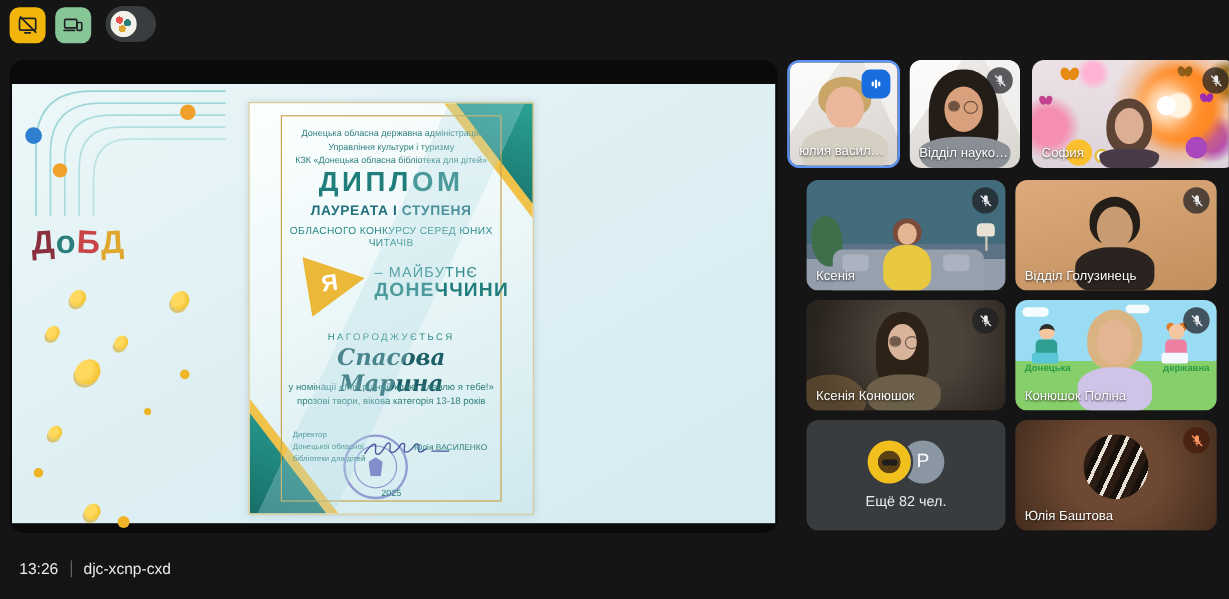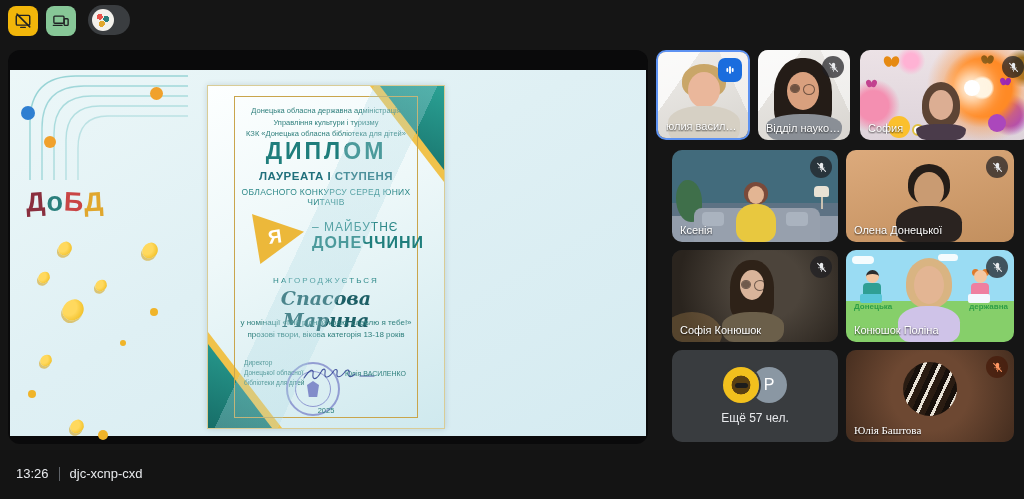--- a/index.html
+++ b/index.html
@@ -115,21 +115,21 @@
   .bodyp { position:absolute; border-radius:45% 45% 12px 12px; }
 
   .t1 { left:656px; top:50px; width:94px;  height:90px; border:2px solid #5d92f2; }
   .t2 { left:758px; top:50px; width:92px;  height:90px; }
   .t3 { left:860px; top:50px; width:170px; height:90px; }
   .t4 { left:672px; top:150px; width:166px; height:92px; }
   .t5 { left:846px; top:150px; width:168px; height:92px; }
   .t6 { left:672px; top:250px; width:166px; height:92px; }
   .t7 { left:846px; top:250px; width:168px; height:92px; }
   .t8 { left:672px; top:350px; width:166px; height:92px; }
-  .t9 { left:846px; top:350px; width:168px; height:92px;font-family:Liberation Serif, serif; }
+  .t9 { left:846px; top:350px; width:168px; height:92px; }
 
   .bg-office { background:
       linear-gradient(125deg, rgba(255,255,255,.75) 0 28%, transparent 28%),
       linear-gradient(245deg, rgba(255,255,255,.5) 0 22%, transparent 22%),
       linear-gradient(160deg,#efedea,#d8d5d0); }
   .bg-flowers { background:
       radial-gradient(circle at 72% 42%, #fff3dd 0 7%, #ff8a25 9% 22%, rgba(255,138,37,.35) 30%, transparent 42%),
       radial-gradient(circle at 8% 62%, #f48fb1 0 9%, transparent 16%),
       radial-gradient(circle at 88% 72%, #ab47bc 0 7%, transparent 13%),
       radial-gradient(circle at 30% 12%, #ffb2d4 0 5%, transparent 10%),
@@ -466,39 +466,39 @@
       <div class="hair" style="left:62px;top:14px;width:42px;height:40px;background:#241d18"></div>
       <div class="face" style="left:68px;top:22px;width:30px;height:36px;background:#c99b72"></div>
       <div class="bodyp" style="left:50px;top:56px;width:66px;height:36px;background:#2a2320"></div>
     </div>
   </div>
   <div class="mic">
     <svg class="ic" width="13" height="13">
         <use href="#i-mic-off"></use>
       </svg>
   </div>
-  <span class="name">Олена Донецької</span>
+  <span class="name">Відділ Голузинець</span>
 </div>
 
 <div class="tile t6">
   <div class="scene bg-dim">
     <div class="person">
       <div class="hair" style="left:58px;top:10px;width:44px;height:60px;background:#2e2218;border-radius:46% 46% 26% 26%"></div>
       <div class="face" style="left:68px;top:20px;width:24px;height:30px;background:#d9b49a"></div>
       <div class="glasses" style="left:69px;top:30px"></div>
       <div class="bodyp" style="left:50px;top:62px;width:62px;height:30px;background:#6b5f4a"></div>
     </div>
     <span class="blob" style="left:-10px;bottom:-14px;width:60px;height:44px;background:rgba(240,180,100,.22)"></span>
   </div>
   <div class="mic">
     <svg class="ic" width="13" height="13">
         <use href="#i-mic-off"></use>
       </svg>
   </div>
-  <span class="name">Софія Конюшок</span>
+  <span class="name">Ксенія Конюшок</span>
 </div>
 
 <div class="tile t7">
   <div class="scene bg-cartoon">
     <div class="cloud" style="left:6px;top:6px;width:22px;height:8px"></div>
     <div class="cloud" style="left:92px;top:4px;width:20px;height:7px"></div>
     <div class="kid-head" style="left:20px;top:20px;width:13px;height:13px;background:#f4c7a1;border-top:4px solid #2d2d2d"></div>
     <div class="kid-body" style="left:17px;top:33px;width:18px;height:14px;background:#2f9f94"></div>
     <div class="book" style="left:14px;top:44px;width:22px;height:9px;background:#59c6d8"></div>
     <div class="kid-head" style="left:128px;top:20px;width:13px;height:13px;background:#f4c7a1;box-shadow:-5px -4px 0 -3px #e07b2a, 5px -4px 0 -3px #e07b2a"></div>
@@ -522,21 +522,21 @@
 
 <div class="tile t8">
   <div class="scene bg-gray"></div>
   <div class="more-row">
     <div class="avatars">
       <div class="av av-sun">
           <i></i>
         </div>
       <div class="av av-p">P</div>
     </div>
-    <div class="more-label">Ещё 57 чел.</div>
+    <div class="more-label">Ещё 82 чел.</div>
   </div>
 </div>
 
 <div class="tile t9">
   <div class="scene bg-brown">
     <div class="book-avatar"></div>
   </div>
   <div class="mic warm">
     <svg class="ic" width="13" height="13">
         <use href="#i-mic-off"></use>

